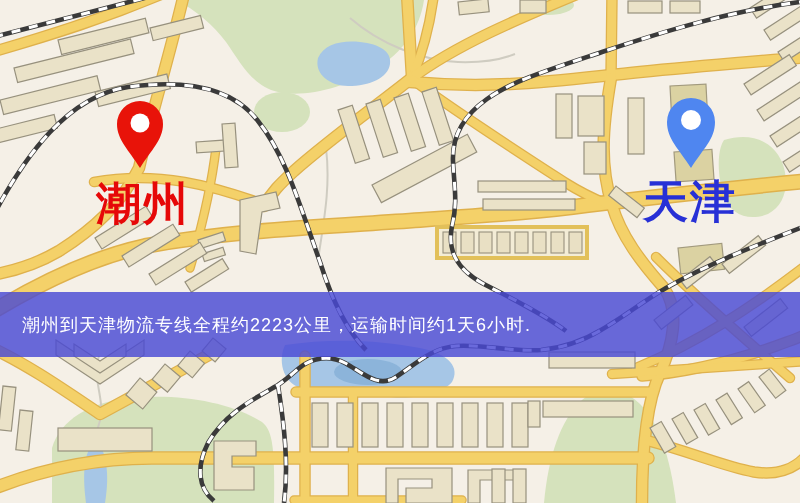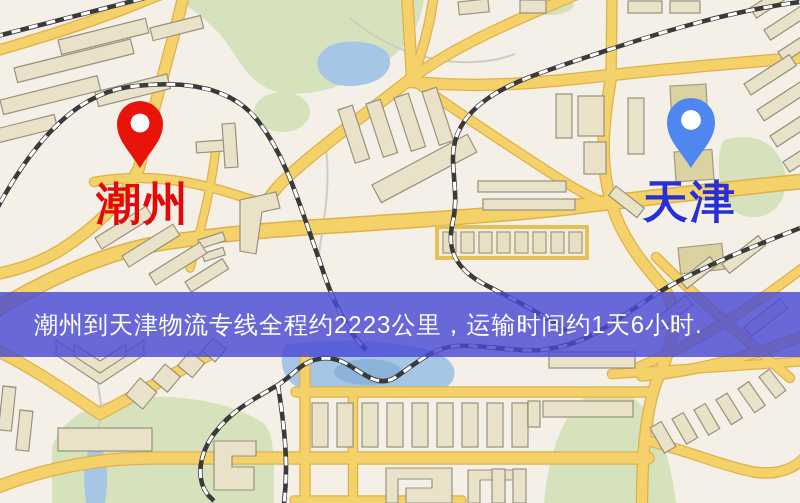--- a/index.html
+++ b/index.html
@@ -28,21 +28,21 @@
   .ladder-outer{fill:#f3ecd6;stroke:#e2c05a;stroke-width:4;}
   .ladder-in{fill:#e9e0c4;stroke:#97917e;stroke-width:1.1;}
   
   .city-label{font-family:"Liberation Sans",sans-serif;font-size:45px;font-weight:600;
               letter-spacing:2px;text-anchor:middle;}
   .origin-label{fill:#e60808;}
   .dest-label{fill:#2730d6;}
   
   .banner{position:absolute;left:0;top:292px;width:800px;height:65px;
           background:rgba(73,73,212,0.82);display:flex;align-items:center;z-index:5;}
-  .banner span{color:#ffffff;font-size:24px;letter-spacing:1px;padding-left:34px;
+  .banner span{color:#ffffff;font-size:18px;letter-spacing:1px;padding-left:22px;
                white-space:nowrap;}
 </style>
 </head>
 <body>
 
 <div class="stage">
   <svg width="800" height="503" viewBox="0 0 800 503">
     <defs>
 
       <path id="rdA" d="M-8,312 C45,280 95,257 145,246 C235,230 320,227 420,220 C505,214 545,211 588,205 C655,197 725,189 808,181"></path>

